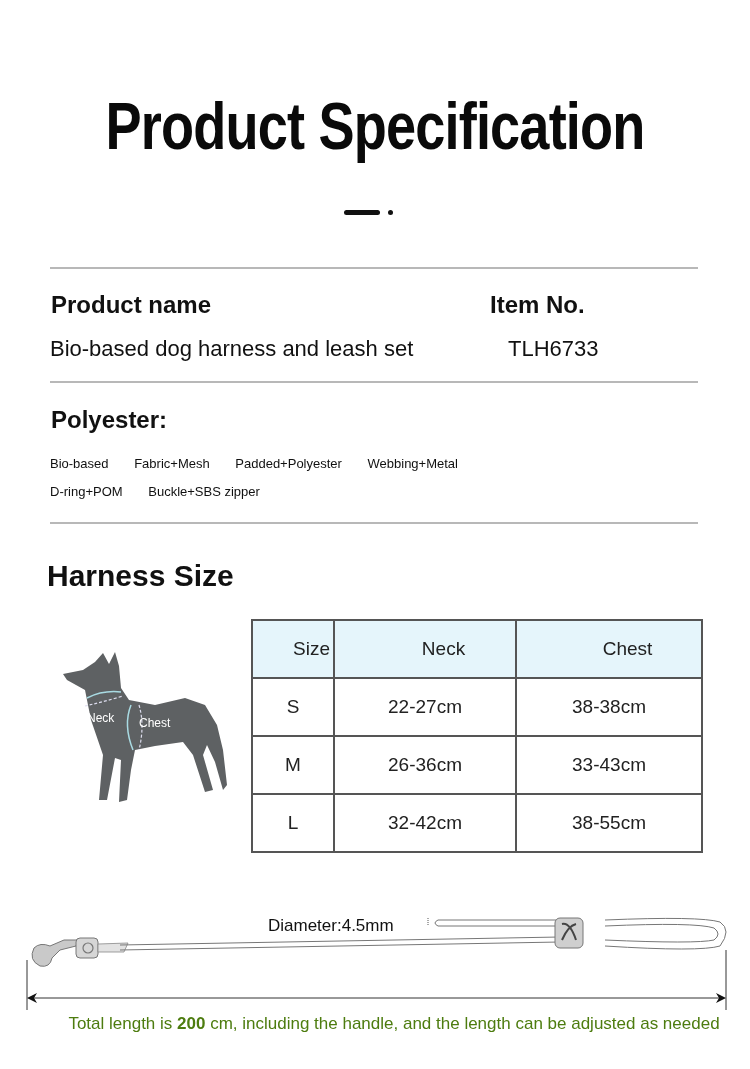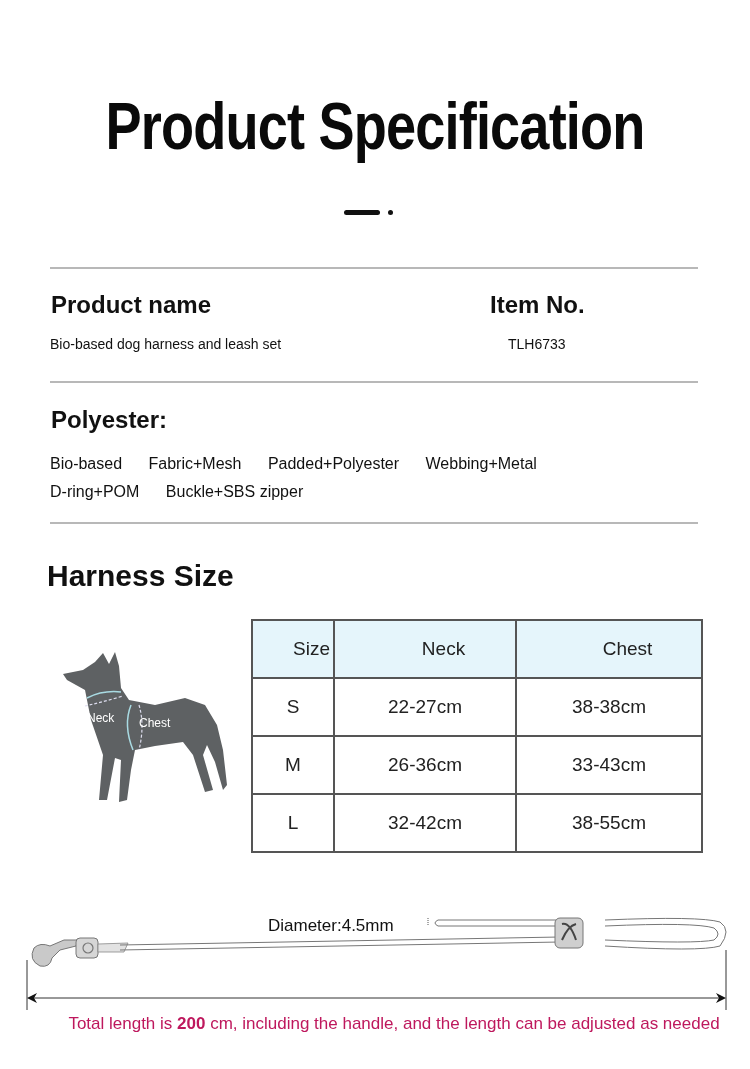--- a/index.html
+++ b/index.html
@@ -11,43 +11,43 @@
       font-family: "Liberation Sans", sans-serif; font-weight: 700; font-size: 66px;
       letter-spacing: -1px; color: #0a0a0a;
       transform: scaleX(0.82); transform-origin: center;
     }
     .title-mark { position: absolute; left: 344px; top: 210px; width: 36px; height: 5px; background: #111; border-radius: 3px; }
     .title-dot { position: absolute; left: 388px; top: 210px; width: 5px; height: 5px; background: #111; border-radius: 50%; }
 
     .divider { position: absolute; left: 50px; width: 648px; height: 2px; background: #b8b8b8; }
 
     .label-h { position: absolute; font-weight: 700; font-size: 24px; color: #111; }
-    .value { position: absolute; font-size: 14px; color: #111; }
+    .value { position: absolute; font-size: 22px; color: #111; }
 
-    .materials { position: absolute; left: 50px; top: 450px; width: 640px; font-size: 16px; line-height: 28px; }
+    .materials { position: absolute; left: 50px; top: 450px; width: 640px; font-size: 13px; line-height: 28px; }
     .materials span { margin-right: 22px; }
 
     .harness-title { position: absolute; left: 47px; top: 559px; font-weight: 700; font-size: 30px; }
 
     table.size {
       position: absolute; left: 251px; top: 619px; width: 452px; border-collapse: collapse;
       font-size: 19px; color: #222;
     }
     table.size td, table.size th {
       border: 2px solid #555; text-align: center; font-weight: 400; height: 58px;
     }
     table.size th { background: #e5f5fb; height: 58px; padding-left: 37px; }
     table.size .c1 { width: 82px; }
     table.size .c2 { width: 182px; }
 
     .dog { position: absolute; left: 55px; top: 650px; width: 180px; height: 165px; }
 
     .leash { position: absolute; left: 20px; top: 900px; width: 720px; height: 110px; }
     .diam { position: absolute; left: 268px; top: 908px; font-size: 17px; color: #111; margin-top: 8px; }
-    .total { position: absolute; left: 0; top: 1014px; width: 750px; text-align: center; font-size: 17px; color: #be185d; padding-left: 38px; }
+    .total { position: absolute; left: 0; top: 1014px; width: 750px; text-align: center; font-size: 17px; color: #4d7c0f; padding-left: 38px; }
     .total b { font-weight: 700; }
   </style>
 </head>
 <body>
 
 <div class="title">Product Specification</div>
 <div class="title-mark"></div>
 <div class="title-dot"></div>
 
 <div class="divider" style="top:267px"></div>

